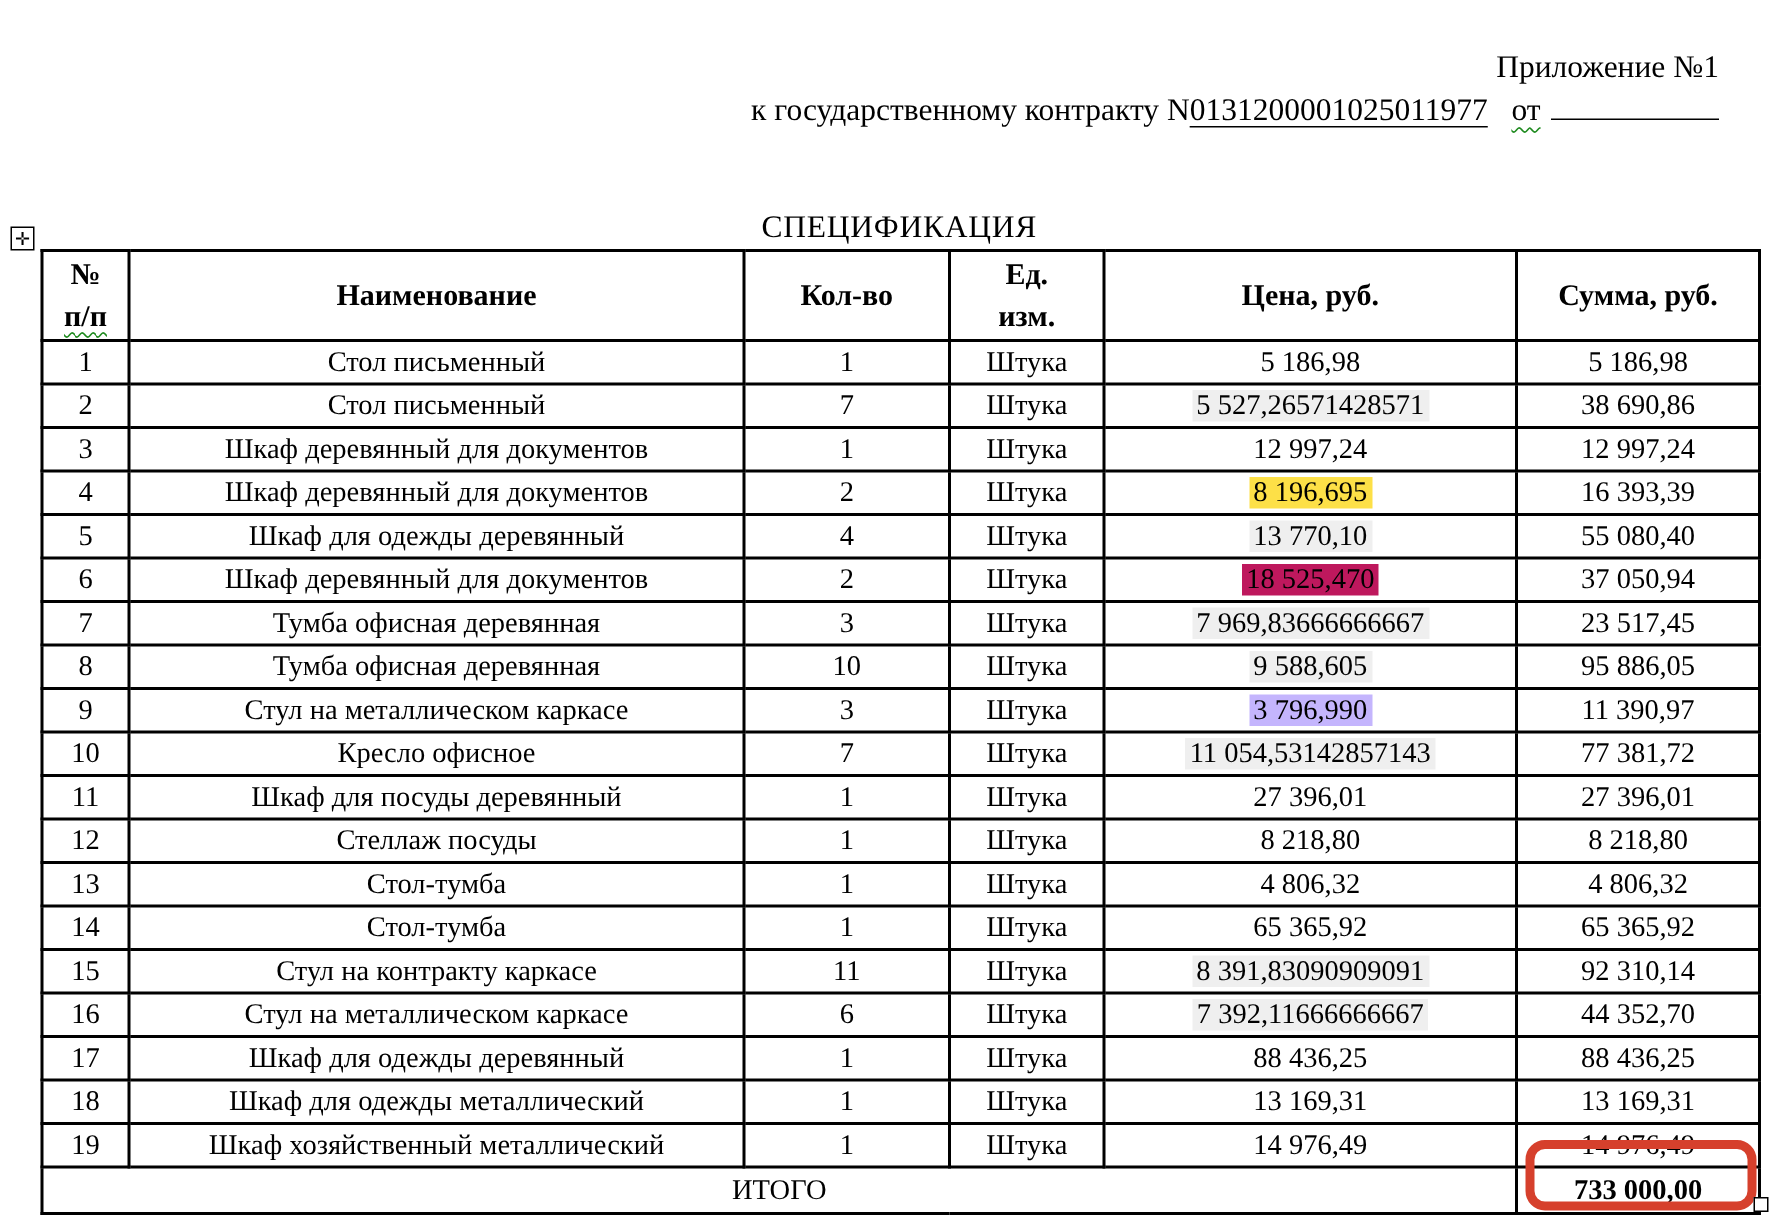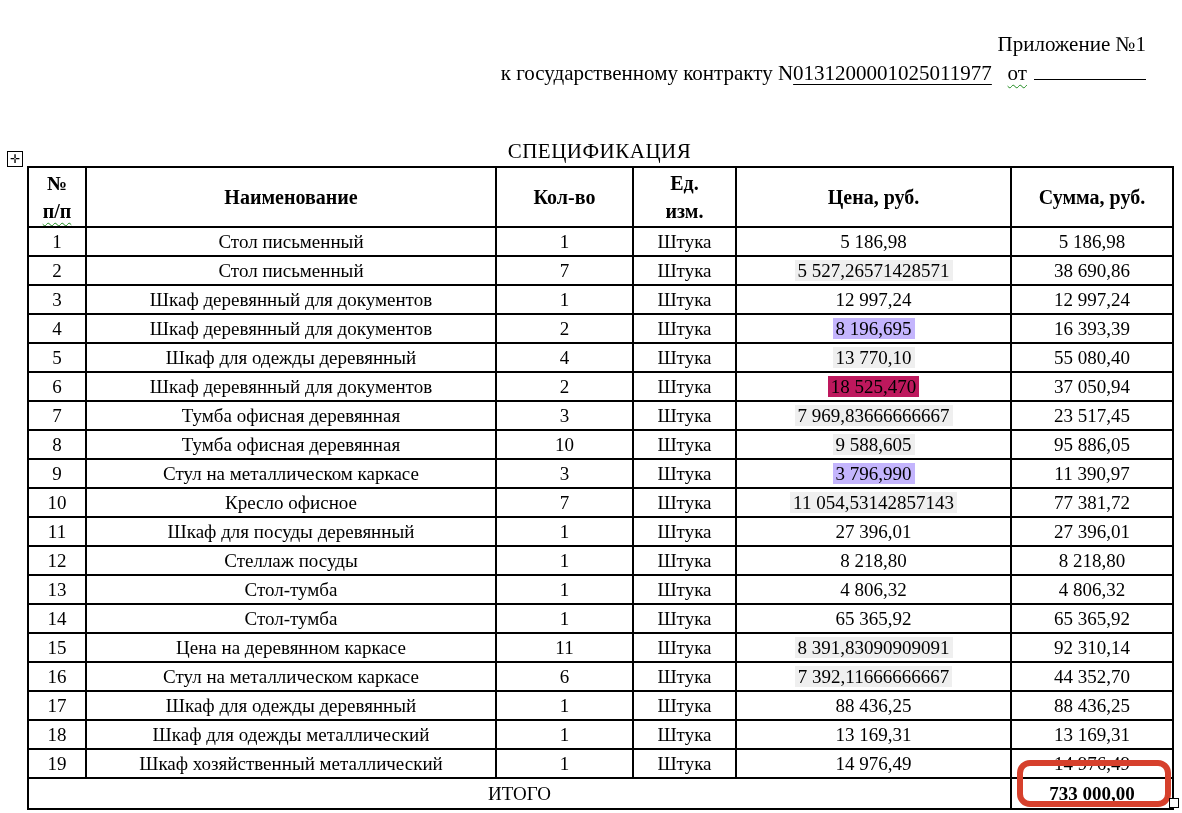--- a/index.html
+++ b/index.html
@@ -181,21 +181,21 @@
           <td class="c-qty">1</td>
           <td class="c-unit">Штука</td>
           <td class="c-price">12 997,24</td>
           <td class="c-sum">12 997,24</td>
         </tr>
         <tr>
           <td class="c-num">4</td>
           <td class="c-name">Шкаф деревянный для документов</td>
           <td class="c-qty">2</td>
           <td class="c-unit">Штука</td>
-          <td class="c-price"><span class="field-shade" style="background: #c4b5fd;">8 196,695</span></td>
+          <td class="c-price"><span class="field-shade" style="background: #fde047;">8 196,695</span></td>
           <td class="c-sum">16 393,39</td>
         </tr>
         <tr>
           <td class="c-num">5</td>
           <td class="c-name">Шкаф для одежды деревянный</td>
           <td class="c-qty">4</td>
           <td class="c-unit">Штука</td>
           <td class="c-price"><span class="field-shade" style="background: rgb(239, 239, 239);">13 770,10</span></td>
           <td class="c-sum">55 080,40</td>
         </tr>
@@ -266,21 +266,21 @@
         <tr>
           <td class="c-num">14</td>
           <td class="c-name">Стол-тумба</td>
           <td class="c-qty">1</td>
           <td class="c-unit">Штука</td>
           <td class="c-price">65 365,92</td>
           <td class="c-sum">65 365,92</td>
         </tr>
         <tr>
           <td class="c-num">15</td>
-          <td class="c-name">Цена на деревянном каркасе</td>
+          <td class="c-name">Стул на контракту каркасе</td>
           <td class="c-qty">11</td>
           <td class="c-unit">Штука</td>
           <td class="c-price"><span class="field-shade" style="background: rgb(239, 239, 239);">8 391,83090909091</span></td>
           <td class="c-sum">92 310,14</td>
         </tr>
         <tr>
           <td class="c-num">16</td>
           <td class="c-name">Стул на металлическом каркасе</td>
           <td class="c-qty">6</td>
           <td class="c-unit">Штука</td>

